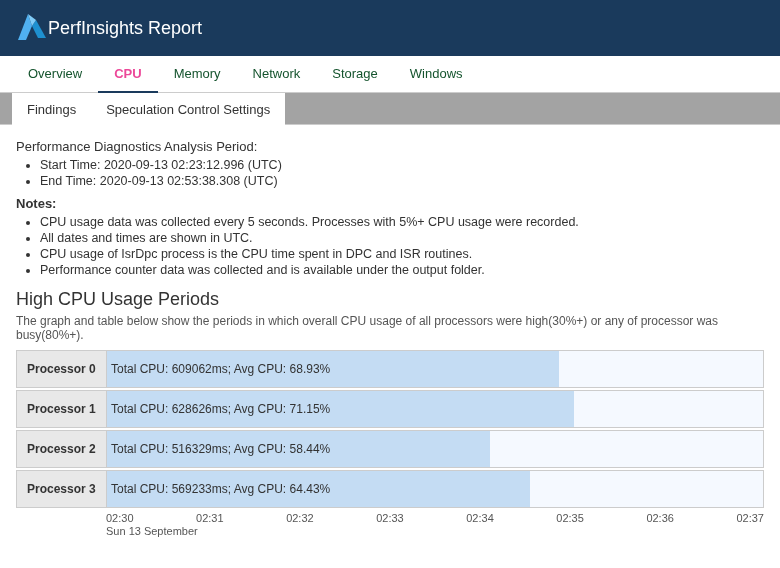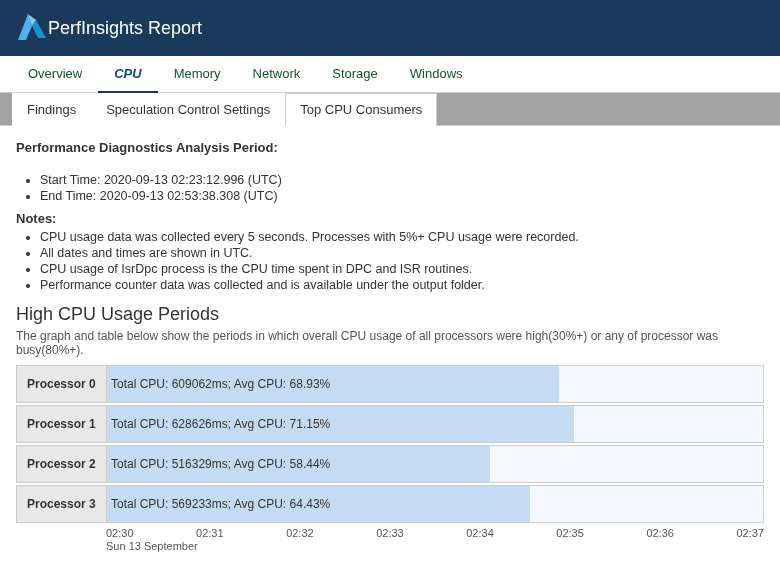--- a/index.html
+++ b/index.html
@@ -30,22 +30,21 @@
       padding: 10px 16px;
       cursor: pointer;
       font-size: 13px;
       color: #14532d;
       border-bottom: 2px solid transparent;
       margin-bottom: -1px;
     }
     .top-nav-tab.active {
       border-bottom: 2px solid #1a3a5c;
       font-weight: 600;
-      color: #0c4a6e;
-      font-style: italic;
+      color: #ec4899;
     }
 
     
     .sub-nav {
       border-bottom: 1px solid #ccc;
       display: flex;
       padding: 0 12px;
       background: #a3a3a3;
     }
     .sub-nav-tab {
@@ -67,22 +66,22 @@
 
     
     .content {
       padding: 14px 16px;
       overflow-y: auto;
       height: calc(568px - 48px - 42px - 38px);
     }
 
     .section-title {
       font-size: 13px;
-      font-weight: 700;
-      margin-bottom: 18px;
+      font-weight: 400;
+      margin-bottom: 4px;
     }
 
     .bullet-list {
       list-style: disc;
       padding-left: 24px;
       margin-bottom: 8px;
     }
     .bullet-list li {
       margin-bottom: 2px;
       font-size: 12.5px;
@@ -198,21 +197,20 @@
   <div class="top-nav-tab active">CPU</div>
   <div class="top-nav-tab">Memory</div>
   <div class="top-nav-tab">Network</div>
   <div class="top-nav-tab">Storage</div>
   <div class="top-nav-tab">Windows</div>
 </div>
 
 <div class="sub-nav">
   <div class="sub-nav-tab">Findings</div>
   <div class="sub-nav-tab">Speculation Control Settings</div>
-  <div class="sub-nav-tab active">Top CPU Consumers</div>
 </div>
 
 <div class="content">
 
   <div class="section-title">Performance Diagnostics Analysis Period:</div>
   <ul class="bullet-list">
     <li>Start Time: 2020-09-13 02:23:12.996 (UTC)</li>
     <li>End Time: 2020-09-13 02:53:38.308 (UTC)</li>
   </ul>
 

